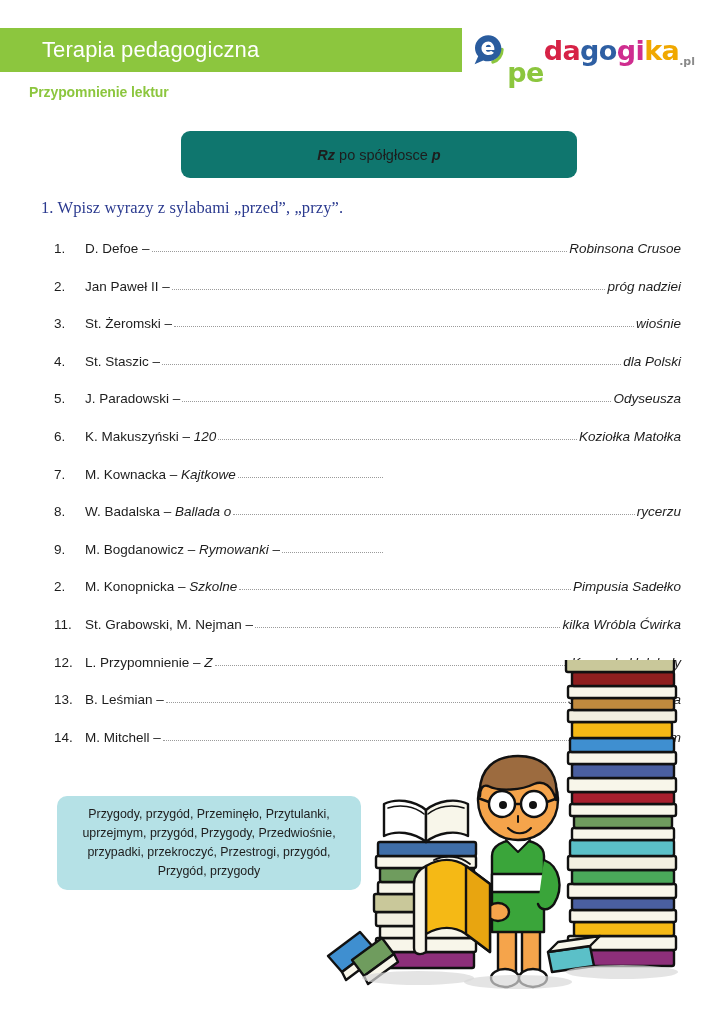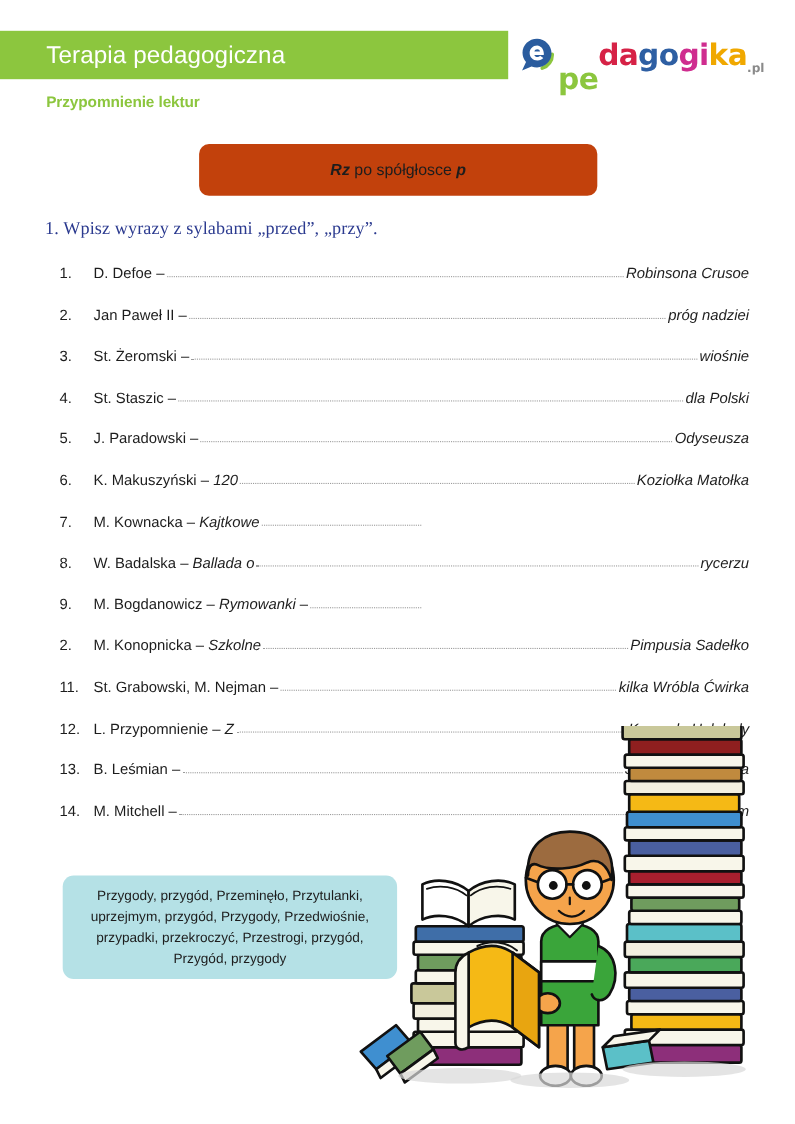--- a/index.html
+++ b/index.html
@@ -69,36 +69,36 @@
     font-weight: 700;
     color: #8a8a8a;
     align-self: flex-end;
     padding-bottom: 3px;
     font-family: "DejaVu Sans", sans-serif;
   }
 
   
   .subtitle {
     position: absolute;
-    left: 42px;
+    left: 29px;
     top: 84px;
     font-size: 14px;
     font-weight: 700;
     color: #8cc63e;
     letter-spacing: -0.1px;
   }
 
   
   .topic-box {
     position: absolute;
     left: 181px;
     top: 131px;
-    width: 362px;
+    width: 396px;
     height: 47px;
-    background: #c2410c;
+    background: #0f766e;
     border-radius: 9px;
     display: flex;
     align-items: center;
     justify-content: center;
   }
   .topic-text {
     font-size: 14.5px;
     color: #1d1d1d;
     font-family: "Liberation Sans", sans-serif;
   }

